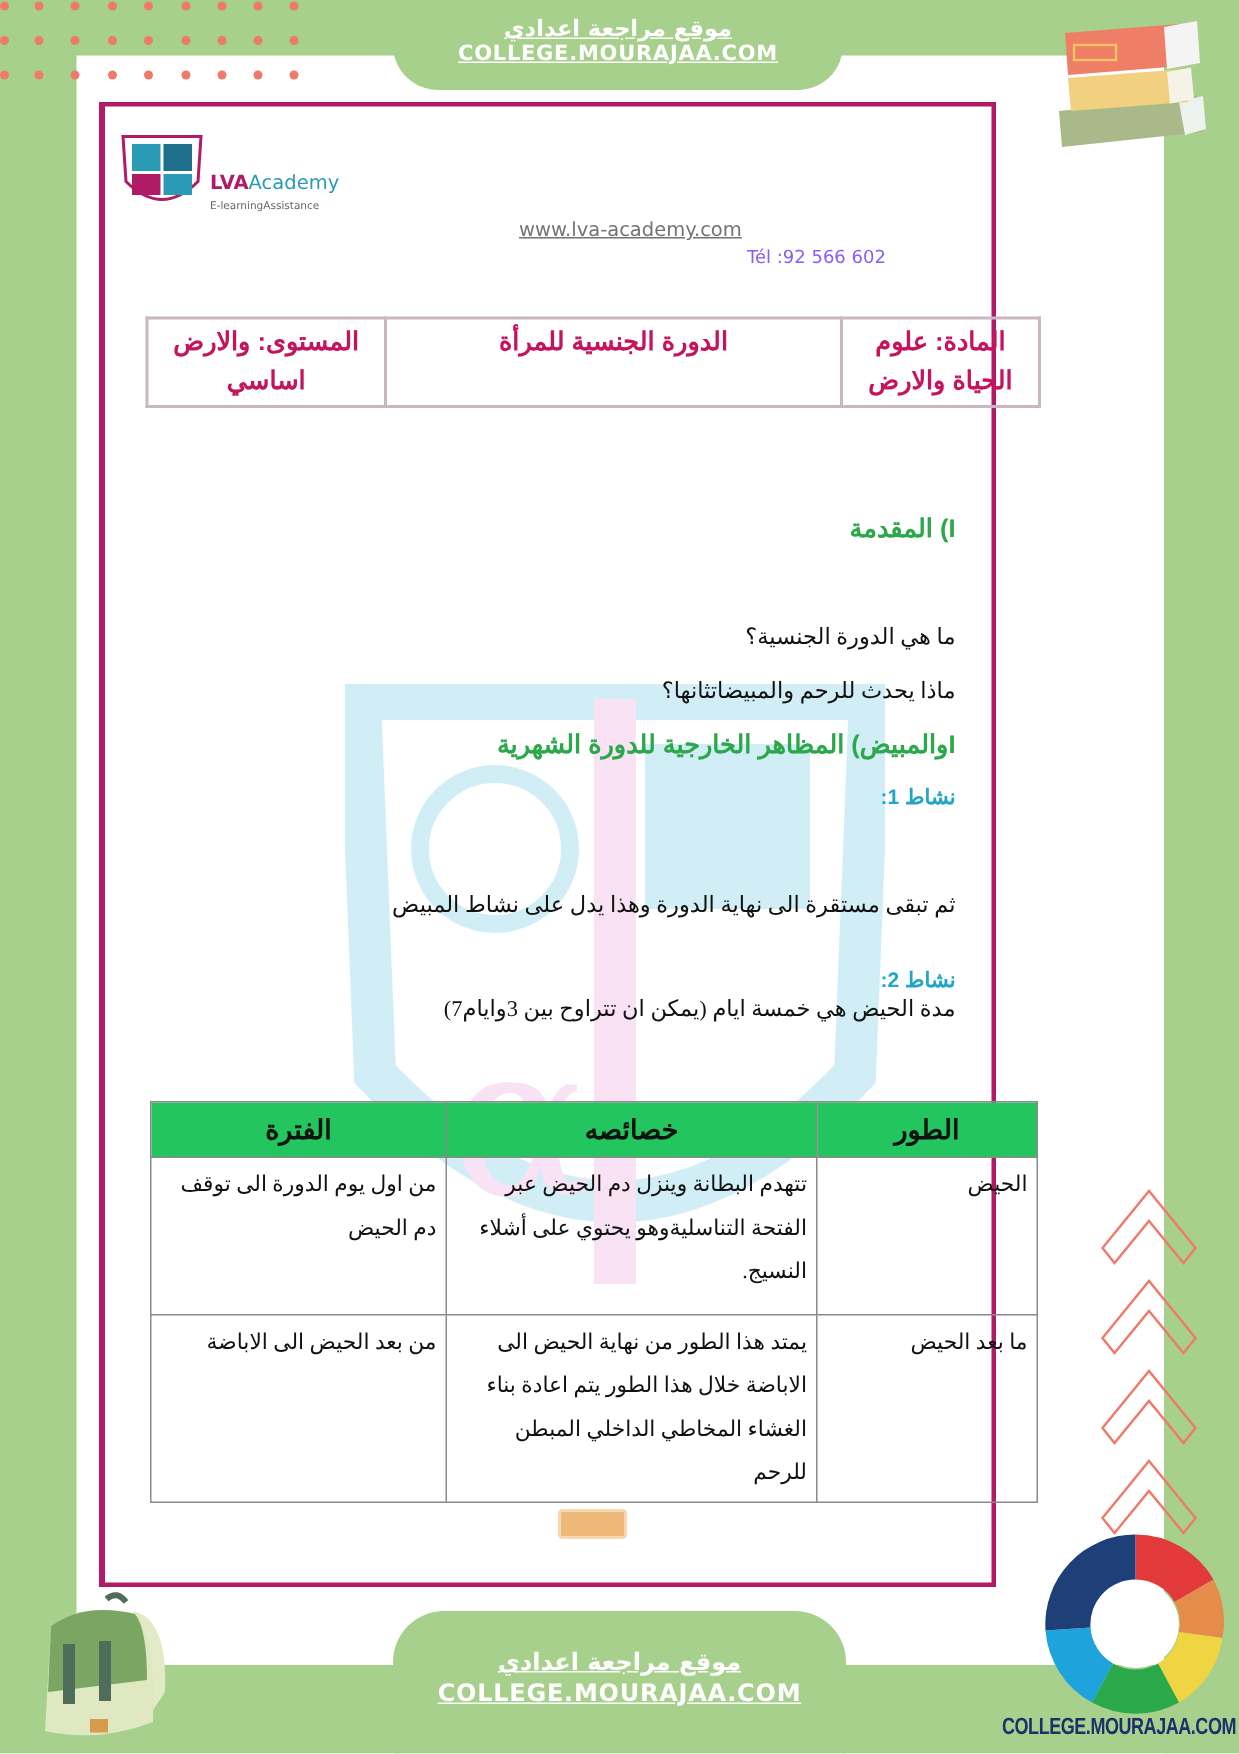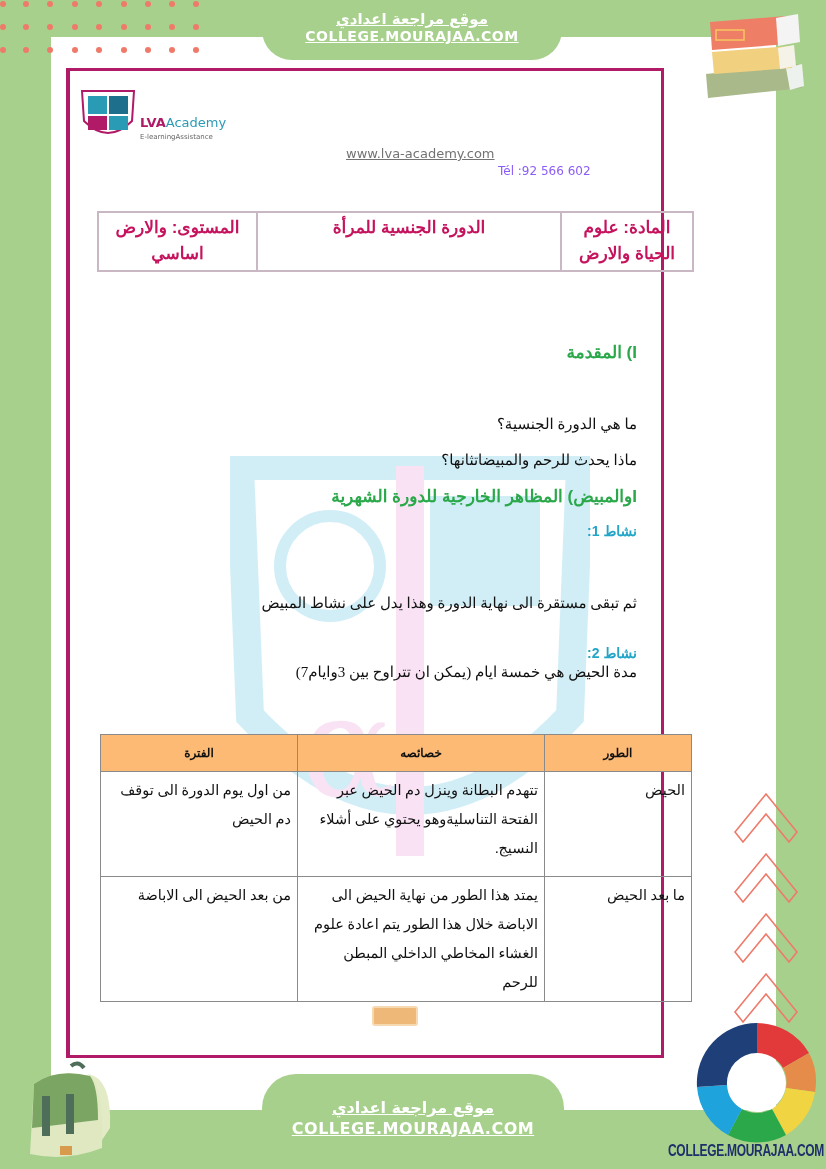--- a/index.html
+++ b/index.html
@@ -16,21 +16,21 @@
   .logo-sub{position:absolute;left:70px;top:62px;font-size:7px;color:#666;}
   .site-url{position:absolute;left:276px;top:75px;font-size:13px;color:#737373;text-decoration:underline;}
   .site-tel{position:absolute;left:428px;top:93px;font-size:12px;color:#8b5cf6;}
   .info-table{position:absolute;left:27px;top:140px;width:597px;height:61px;border-collapse:collapse;direction:rtl;}
   .info-table td{border:2px solid #c9b8c4;color:#c5135d;font-family:"Liberation Sans",sans-serif;font-weight:bold;font-size:17px;text-align:center;vertical-align:top;padding:2px 6px;line-height:26px;}
   .body-text{position:absolute;right:24px;direction:rtl;text-align:right;font-family:"Liberation Serif",serif;font-size:15px;color:#111;white-space:nowrap;}
   .h-green{position:absolute;right:24px;direction:rtl;text-align:right;font-family:"Liberation Sans",sans-serif;font-weight:bold;font-size:17px;color:#2aa84a;white-space:nowrap;}
   .h-blue{position:absolute;right:24px;direction:rtl;text-align:center;font-family:"Liberation Sans",sans-serif;font-weight:bold;font-size:14px;color:#22a5c8;white-space:nowrap;}
   .watermark{position:absolute;left:160px;top:385px;width:360px;height:430px;opacity:0.28;}
   .phase-table{position:absolute;left:30px;top:663px;width:592px;border-collapse:collapse;direction:rtl;}
-  .phase-table th{background:#fdba74;border:1px solid #8a8a8a;font-family:"Liberation Sans",sans-serif;font-weight:bold;font-size:12px;color:#111;height:34px;}
+  .phase-table th{background:#22c55e;border:1px solid #8a8a8a;font-family:"Liberation Sans",sans-serif;font-weight:bold;font-size:18px;color:#111;height:34px;}
   .phase-table td{border:1px solid #8a8a8a;font-family:"Liberation Serif",serif;font-size:14.5px;color:#111;vertical-align:top;text-align:right;padding:4px 6px;line-height:29px;}
   .page-num{position:absolute;left:302px;top:935px;width:46px;height:20px;background:#edb878;border:2px solid #f6d9b0;border-radius:3px;box-sizing:border-box;}
 </style>
 </head>
 <body>
 
 <div class="bg-green" style="left:0;top:0;width:826px;height:37px;"></div>
 <div class="bg-green" style="left:0;top:0;width:51px;height:1169px;"></div>
 <div class="bg-green" style="left:776px;top:0;width:50px;height:1169px;"></div>
 <div class="bg-green" style="left:0;top:1110px;width:826px;height:59px;"></div>
@@ -137,21 +137,21 @@
       </td>
       <td>
         <div>من اول يوم الدورة الى توقف</div>
         <div>دم الحيض</div>
       </td>
     </tr>
     <tr>
       <td style="height:96px;">ما بعد الحيض</td>
       <td>
         <div>يمتد هذا الطور من نهاية الحيض الى</div>
-        <div>الاباضة خلال هذا الطور يتم اعادة علوم</div>
+        <div>الاباضة خلال هذا الطور يتم اعادة بناء</div>
         <div>الغشاء المخاطي الداخلي المبطن للرحم</div>
       </td>
       <td>
         <div>من بعد الحيض الى الاباضة</div>
       </td>
     </tr>
   </tbody>
     </table>
 
   <div class="page-num"></div>

